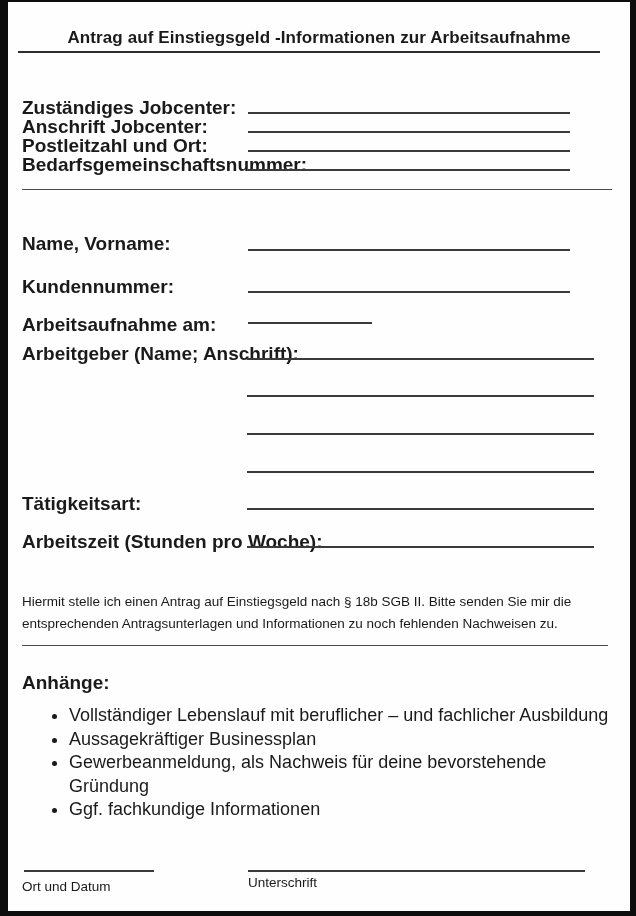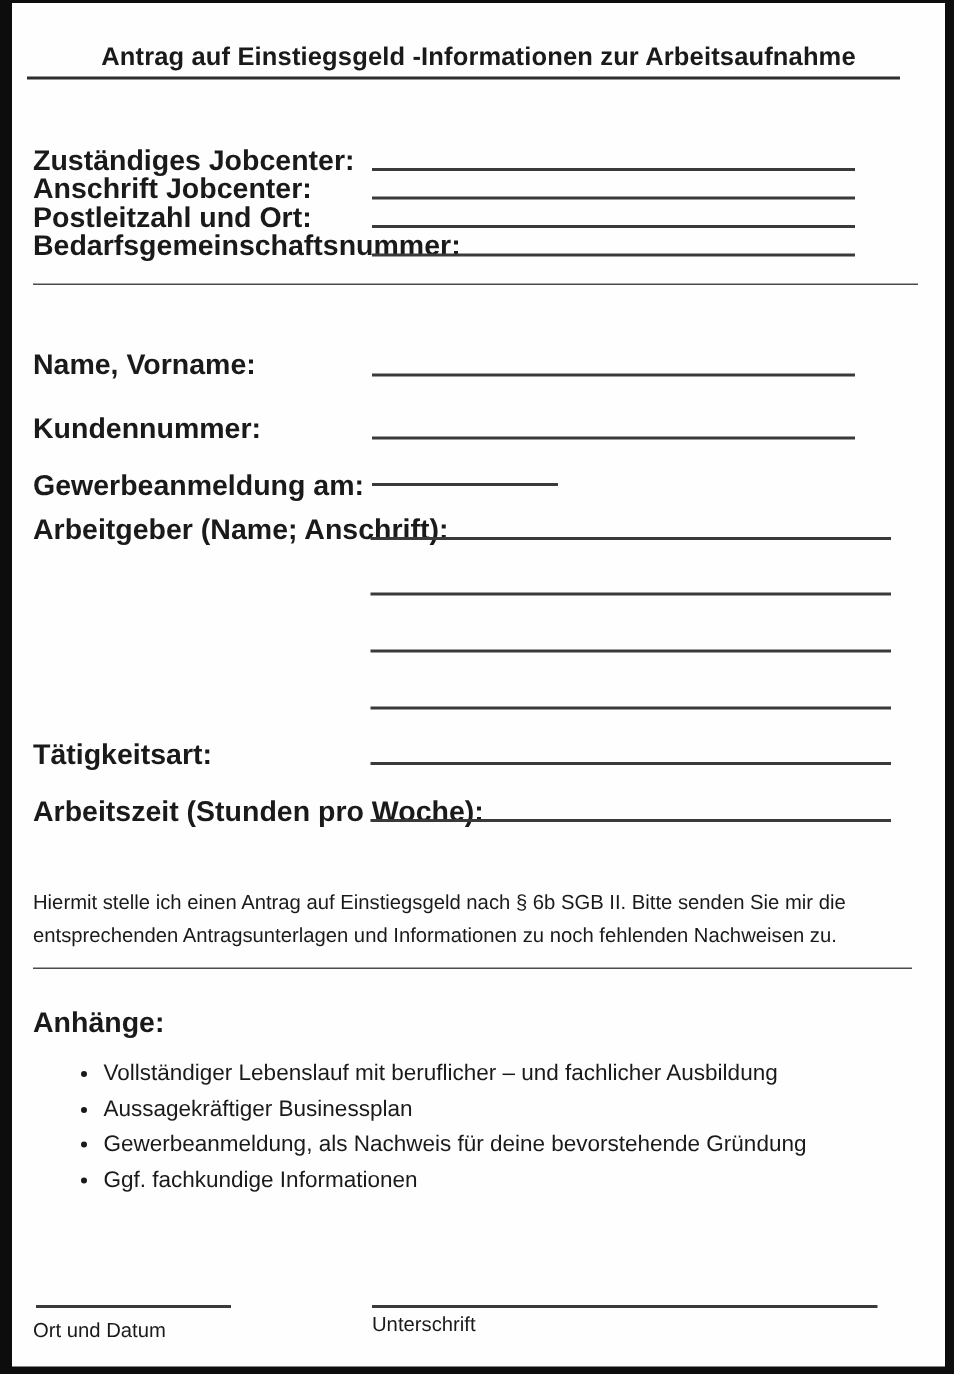--- a/index.html
+++ b/index.html
@@ -30,21 +30,21 @@
   .lbl{font-size:19px;font-weight:700;white-space:nowrap;}
   .txt{font-size:13.5px;font-weight:400;}
   .fill{height:0;border-top:2px solid #3a3a3a;}
   .divider{height:0;border-top:1.5px solid #4b4b4b;}
   .para{line-height:21.5px;}
   ul.attach{
     margin:0;padding:0 0 0 47px;
     list-style:disc;
   }
   ul.attach li{
-    font-size:15px;line-height:23.5px;
+    font-size:18px;line-height:23.5px;
   }
   .sig-lbl{font-size:13.5px;font-weight:400;white-space:nowrap;}
 </style>
 </head>
 <body>
 
 <div class="frame">
   <div class="page">
 
     <div class="abs title">Antrag auf Einstiegsgeld -Informationen zur Arbeitsaufnahme</div>
@@ -61,36 +61,36 @@
     <div class="abs fill" style="top:167px;left:240px;width:322px;"></div>
 
     <div class="abs divider" style="top:187px;left:14px;width:590px;"></div>
 
     <div class="abs lbl" style="top:231px;left:14px;">Name, Vorname:</div>
     <div class="abs fill" style="top:247px;left:240px;width:322px;"></div>
 
     <div class="abs lbl" style="top:274px;left:14px;">Kundennummer:</div>
     <div class="abs fill" style="top:289px;left:240px;width:322px;"></div>
 
-    <div class="abs lbl" style="top:312px;left:14px;">Gewerbeanmeldung am:</div>
+    <div class="abs lbl" style="top:312px;left:14px;">Arbeitsaufnahme am:</div>
     <div class="abs fill" style="top:320px;left:240px;width:124px;"></div>
 
     <div class="abs lbl" style="top:341px;left:14px;text-align:center;">Arbeitgeber (Name; Anschrift):</div>
     <div class="abs fill" style="top:356px;left:239px;width:347px;"></div>
     <div class="abs fill" style="top:393px;left:239px;width:347px;"></div>
     <div class="abs fill" style="top:431px;left:239px;width:347px;"></div>
     <div class="abs fill" style="top:469px;left:239px;width:347px;"></div>
 
     <div class="abs lbl" style="top:491px;left:14px;">Tätigkeitsart:</div>
     <div class="abs fill" style="top:506px;left:239px;width:347px;"></div>
 
     <div class="abs lbl" style="top:529px;left:14px;">Arbeitszeit (Stunden pro Woche):</div>
     <div class="abs fill" style="top:544px;left:239px;width:347px;"></div>
 
-    <div class="abs txt para" style="top:589px;left:14px;width:578px;">Hiermit stelle ich einen Antrag auf Einstiegsgeld nach § 6b SGB II. Bitte senden Sie mir die entsprechenden Antragsunterlagen und Informationen zu noch fehlenden Nachweisen zu.</div>
+    <div class="abs txt para" style="top:589px;left:14px;width:578px;">Hiermit stelle ich einen Antrag auf Einstiegsgeld nach § 18b SGB II. Bitte senden Sie mir die entsprechenden Antragsunterlagen und Informationen zu noch fehlenden Nachweisen zu.</div>
 
     <div class="abs divider" style="top:643px;left:14px;width:586px;"></div>
 
     <div class="abs lbl" style="top:670px;left:14px;">Anhänge:</div>
     <ul class="abs attach" style="top:702px;left:14px;width:560px;">
       <li>Vollständiger Lebenslauf mit beruflicher – und fachlicher Ausbildung</li>
       <li>Aussagekräftiger Businessplan</li>
       <li>Gewerbeanmeldung, als Nachweis für deine bevorstehende Gründung</li>
       <li>Ggf. fachkundige Informationen</li>
     </ul>

